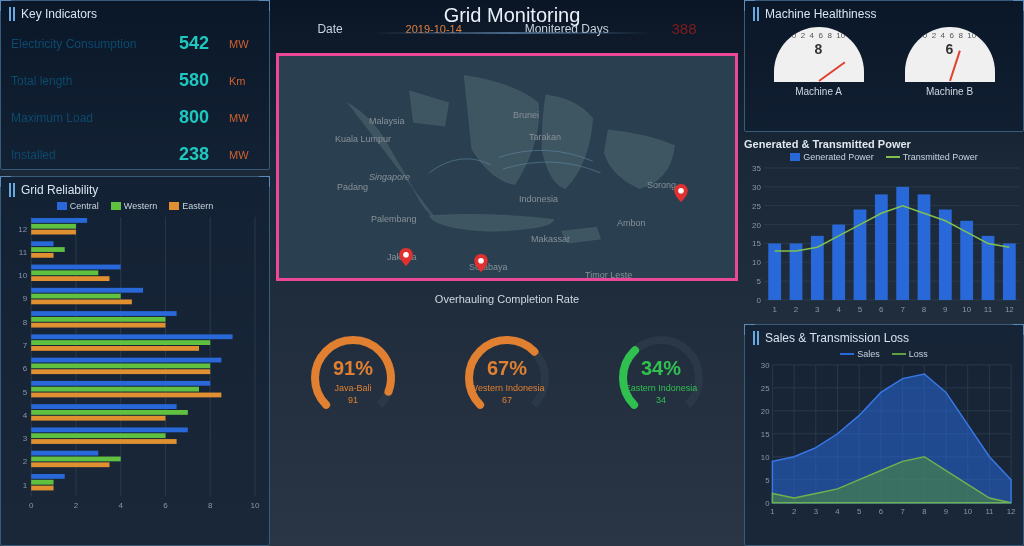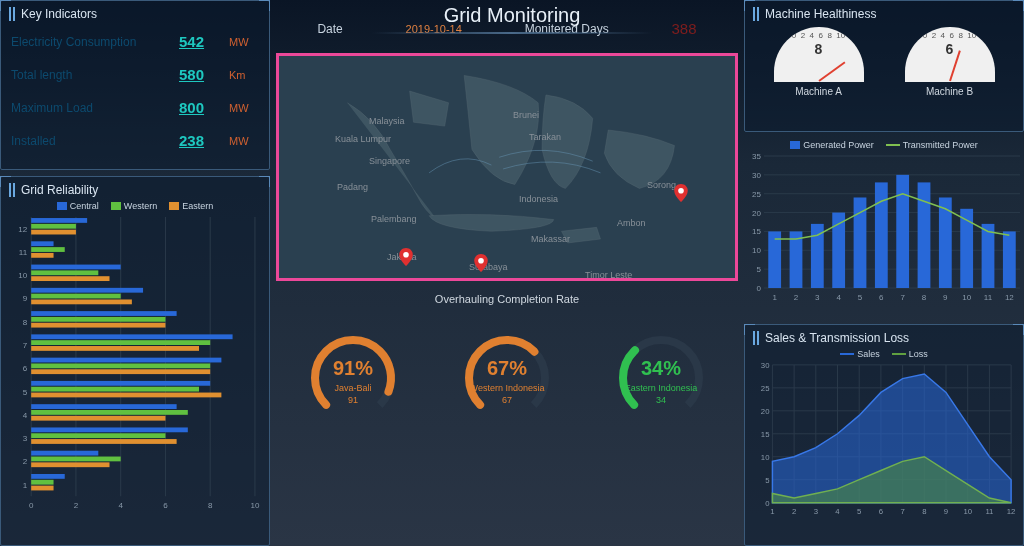--- a/index.html
+++ b/index.html
@@ -69,21 +69,21 @@
 .title-bars { display: inline-flex; gap: 2px; }
 .title-bars span { width: 2px; height: 14px; background: #6aa8e0; }
 
 .kv-row {
   display: flex;
   align-items: center;
   padding: 8px 2px;
   font-size: 12px;
 }
 .kv-label { flex: 1; color: #0c4a6e; }
-.kv-val { width: 50px; color: #1ec8c0; font-size: 15px; font-weight: bold; text-decoration: underline; }
+.kv-val { width: 50px; color: #1ec8c0; font-size: 18px; font-weight: bold; }
 .kv-unit { width: 30px; color: #d06030; font-size: 11px; }
 
 .date-row {
   display: flex;
   align-items: center;
   justify-content: space-around;
   padding: 20px 10px 10px;
   font-size: 12px;
 }
 .date-val { color: #e08040; font-size: 11px; }
@@ -316,21 +316,21 @@
         <path d="M120 205 Q200 200 280 210 Q278 222 200 225 Q130 222 120 205" fill="#3e5562" stroke="#556872" stroke-width="0.5"></path>
         <path d="M290 225 L335 220 L340 235 L298 240 Z" fill="#3e5562" stroke="#556872" stroke-width="0.5"></path>
         <path d="M120 150 Q160 120 200 140" stroke="#6898b8" stroke-width="1" fill="none" opacity="0.6"></path>
         <path d="M210 130 Q270 110 330 135" stroke="#6898b8" stroke-width="1" fill="none" opacity="0.6"></path>
         <path d="M215 145 Q280 125 340 150" stroke="#6898b8" stroke-width="1" fill="none" opacity="0.6"></path>
       </svg>
       <div id="map-labels">
           <div class="map-label" style="left: 90px; top: 60px;">Malaysia</div>
           <div class="map-label" style="left: 234px; top: 54px;">Brunei</div>
           <div class="map-label" style="left: 56px; top: 78px;">Kuala Lumpur</div>
-          <div class="map-label" style="left: 90px; top: 100px;">Singapore</div>
+          <div class="map-label" style="left: 90px; top: 116px; font-style: italic;">Singapore</div>
           <div class="map-label" style="left: 58px; top: 126px;">Padang</div>
           <div class="map-label" style="left: 92px; top: 158px;">Palembang</div>
           <div class="map-label" style="left: 108px; top: 196px;">Jakarta</div>
           <div class="map-label" style="left: 190px; top: 206px;">Surabaya</div>
           <div class="map-label" style="left: 240px; top: 138px;">Indonesia</div>
           <div class="map-label" style="left: 250px; top: 76px;">Tarakan</div>
           <div class="map-label" style="left: 286px; top: 228px;">Kupang</div>
           <div class="map-label" style="left: 306px; top: 214px;">Timor Leste</div>
           <div class="map-label" style="left: 252px; top: 178px;">Makassar</div>
           <div class="map-label" style="left: 368px; top: 124px;">Sorong</div>
@@ -419,20 +419,21 @@
             <div class="semi-ticks">0&nbsp;&nbsp;2&nbsp;&nbsp;4&nbsp;&nbsp;6&nbsp;&nbsp;8&nbsp;&nbsp;10</div>
             <div class="semi-value">6</div>
             <div class="semi-needle" style="transform:rotate(-72deg)"></div>
           </div>
           <div class="machine-label">Machine B</div>
         </div>
       </div>
     </div>
 
     <div style="height:180px">
+      <div style="font-size:11px;font-weight:bold;color:#e0e8f0;margin-bottom:2px">Generated &amp; Transmitted Power</div>
       <div class="chart-legend">
         <div class="legend-item">
             <span class="legend-box" style="background:#2868d8"></span>
             <span>Generated Power</span>
           </div>
         <div class="legend-item">
             <span class="legend-line" style="background:#80c050"></span>
             <span>Transmitted Power</span>
           </div>
       </div>

